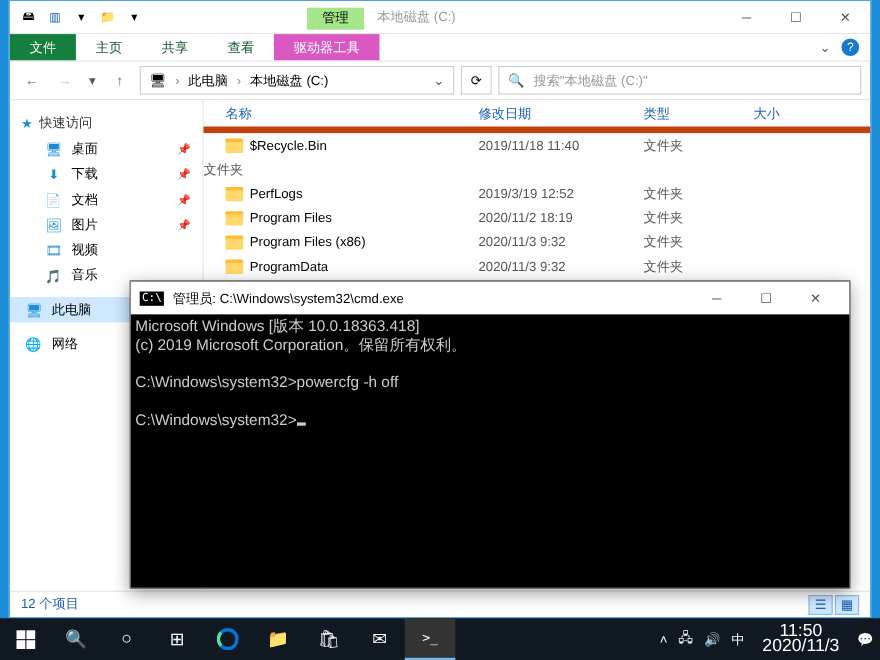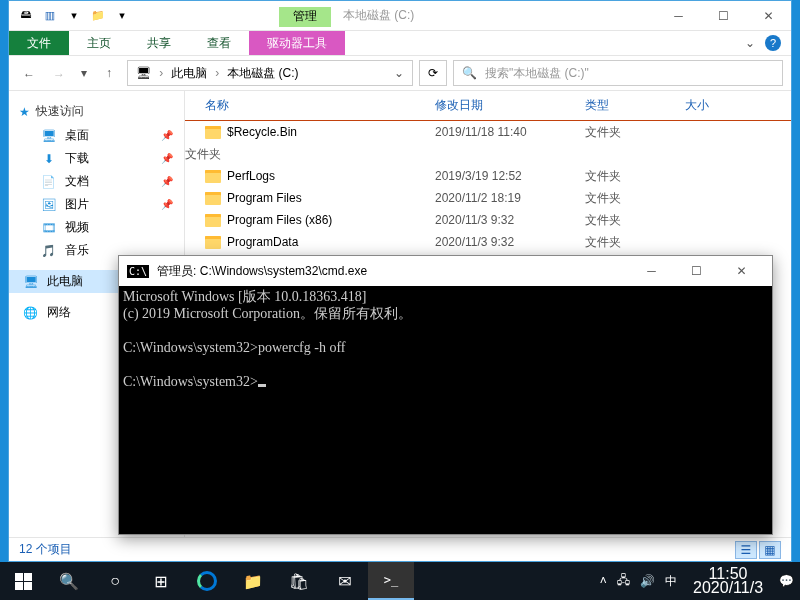--- a/index.html
+++ b/index.html
@@ -25,38 +25,38 @@
 .search{width:330px;height:26px;border:1px solid #ccc;display:flex;align-items:center;padding:0 8px;color:#999;gap:8px}
 .body{flex:1;display:flex;min-height:0}
 .sidebar{width:176px;border-right:1px solid #e5e5e5;overflow:hidden;padding-top:8px}
 .sb-group{font-size:12px}
 .sb-head{padding:4px 10px;display:flex;align-items:center;gap:6px;color:#333}
 .sb-item{padding:3px 10px 3px 32px;display:flex;align-items:center;gap:8px}
 .sb-item .pin{margin-left:auto;color:#aaa;font-size:10px}
 .sb-item.sel{background:#cde8ff}
 .ico{width:16px;height:16px;display:inline-flex;align-items:center;justify-content:center;font-size:12px}
 .content{flex:1;display:flex;flex-direction:column}
-.cols{height:30px;display:flex;align-items:center;border-bottom:1px solid #c2410c;color:#1a5fb4;font-size:12px}
+.cols{height:30px;display:flex;align-items:center;border-bottom:6px solid #c2410c;color:#1a5fb4;font-size:12px}
 .cols div:nth-child(1){width:250px;padding-left:20px}
 .cols div:nth-child(2){width:150px}
 .cols div:nth-child(3){width:100px}
 .cols div:nth-child(4){width:80px}
 .row{height:22px;display:flex;align-items:center;font-size:12px}
 .row .n{width:250px;padding-left:20px;display:flex;align-items:center;gap:6px}
 .row .d{width:150px;color:#555}
 .row .t{width:100px;color:#555}
 .fld{width:16px;height:13px;background:#ffd76a;border-radius:1px;display:inline-block;box-shadow:inset 0 3px 0 #ffbb33}
 .status{height:24px;border-top:1px solid #e5e5e5;display:flex;align-items:center;padding:0 10px;color:#1a5fb4;font-size:12px}
 .status .viewbtns{margin-left:auto;display:flex;gap:2px}
 .vbtn{width:22px;height:18px;border:1px solid #8ab7e6;background:#cde8ff;display:flex;align-items:center;justify-content:center}
 
 .cmd{position:absolute;left:118px;top:255px;width:655px;height:280px;background:#000;border:1px solid #888;box-shadow:0 4px 15px rgba(0,0,0,.4);display:flex;flex-direction:column}
 .cmd-title{height:30px;background:#fff;display:flex;align-items:center;padding:0 8px;gap:8px;font-size:12px}
 .cmd-title .wb{margin-left:auto;display:flex}
-.cmd-body{flex:1;background:#000;color:#ccc;font-family:Liberation Serif, serif;font-size:14px;padding:2px 4px;white-space:pre;line-height:17px}
+.cmd-body{flex:1;background:#000;color:#ccc;font-family:Liberation Sans, sans-serif;font-size:14px;padding:2px 4px;white-space:pre;line-height:17px}
 .cursor{display:inline-block;width:8px;height:3px;background:#ccc;vertical-align:baseline;margin-bottom:-1px}
 
 .taskbar{position:absolute;left:0;bottom:0;width:800px;height:38px;background:#101821;display:flex;align-items:center;color:#fff}
 .tbtn{width:46px;height:38px;display:flex;align-items:center;justify-content:center;font-size:16px;color:#fff}
 .tbtn.active{background:#333;border-bottom:2px solid #76b9ed}
 .tray{margin-left:auto;display:flex;align-items:center;gap:10px;padding:0 6px;font-size:12px}
 .clock{text-align:center;line-height:14px;font-size:16px;padding:0 6px}
 .winlogo{display:grid;grid-template-columns:8px 8px;grid-template-rows:8px 8px;gap:1px}
 .winlogo span{background:#fff}
 .edge{width:20px;height:20px;border-radius:50%;border:3px solid #0078d7;border-left-color:#50e6a4}

